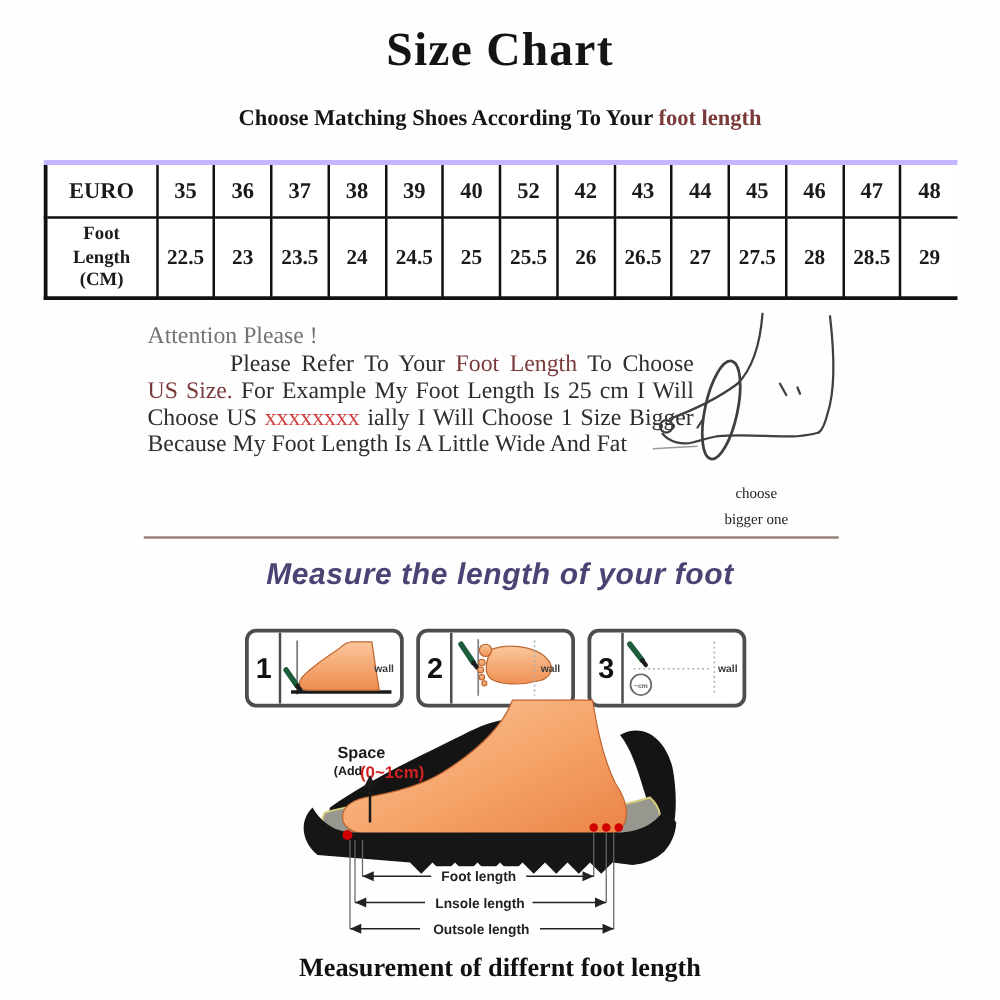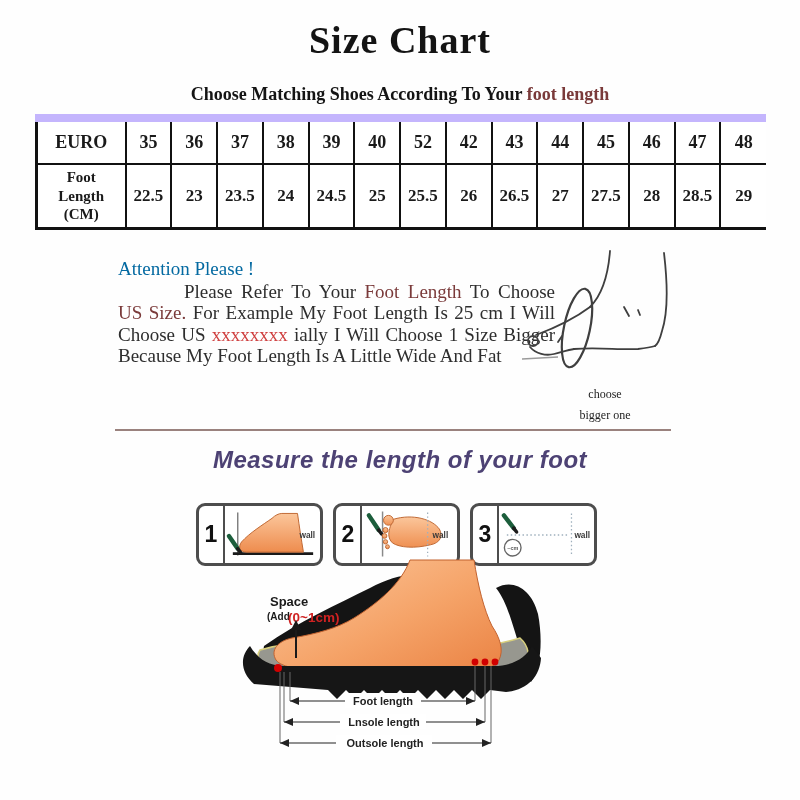--- a/index.html
+++ b/index.html
@@ -11,33 +11,33 @@
 
   
   #title{top:18px;left:0;width:100%;text-align:center;
     font-size:38px;font-weight:bold;letter-spacing:1px;color:#141414;}
   #subtitle{top:84px;left:0;width:100%;text-align:center;
     font-size:18px;font-weight:bold;color:#141414;}
   .maroon{color:#7a3a3a;}
   .red{color:#cf3f3f;}
 
   
-  #size-table{left:35px;top:114px;width:731px;border-collapse:collapse;table-layout:fixed;
-    border-top:8px solid #c4b5fd;border-bottom:3px solid #111;border-left:3px solid #111;}
+  #size-table{left:35px;top:128px;width:731px;border-collapse:collapse;table-layout:fixed;
+    border-top:4px solid #c4b5fd;border-bottom:3px solid #111;border-left:3px solid #111;}
   #size-table td{border:2px solid #111;text-align:center;vertical-align:middle;
     font-weight:bold;font-size:17px;background:#fff;padding:0;}
   #size-table td:last-child{border-right:none;}
   #size-table tr.r1 td{height:41px;font-size:18px;}
   #size-table tr.r2 td{height:62px;}
   #size-table td.rowhead2{font-size:15px;line-height:1.25;white-space:pre-line;}
 
   
   #attention{left:118px;top:258px;width:437px;font-size:19px;line-height:21.6px;
     color:#2e2e2e;text-align:justify;}
-  #attention .heading{display:block;color:#0369a1;text-align:left;margin-bottom:1px;}
+  #attention .heading{display:block;color:#737373;text-align:left;margin-bottom:1px;}
   #attention p{margin:0;text-indent:66px;}
 
   
   #foot-sketch{left:522px;top:243px;width:185px;height:148px;}
   #choose-note{left:525px;top:384px;width:160px;text-align:center;
     font-size:12px;line-height:21px;color:#222;}
   #divider{left:115px;top:429px;width:556px;height:2px;background:#9a827e;}
 
   
   #measure-heading{top:446px;left:0;width:100%;text-align:center;
@@ -293,14 +293,15 @@
 
     <g>
       <line x1="42" y1="185" x2="253" y2="185" stroke="#222" stroke-width="1.2"></line>
       <polygon points="42,185 51,181 51,189" fill="#222"></polygon>
       <polygon points="253,185 244,181 244,189" fill="#222"></polygon>
       <rect x="98" y="177" width="96" height="15" fill="#fff"></rect>
       <text x="147" y="189" font-size="11" font-weight="bold" fill="#222" text-anchor="middle">Outsole length</text>
     </g>
   </svg>
 
+  <div id="bottom-caption" class="abs">Measurement of differnt foot length</div>
 
 </div>
 
 </body></html>

